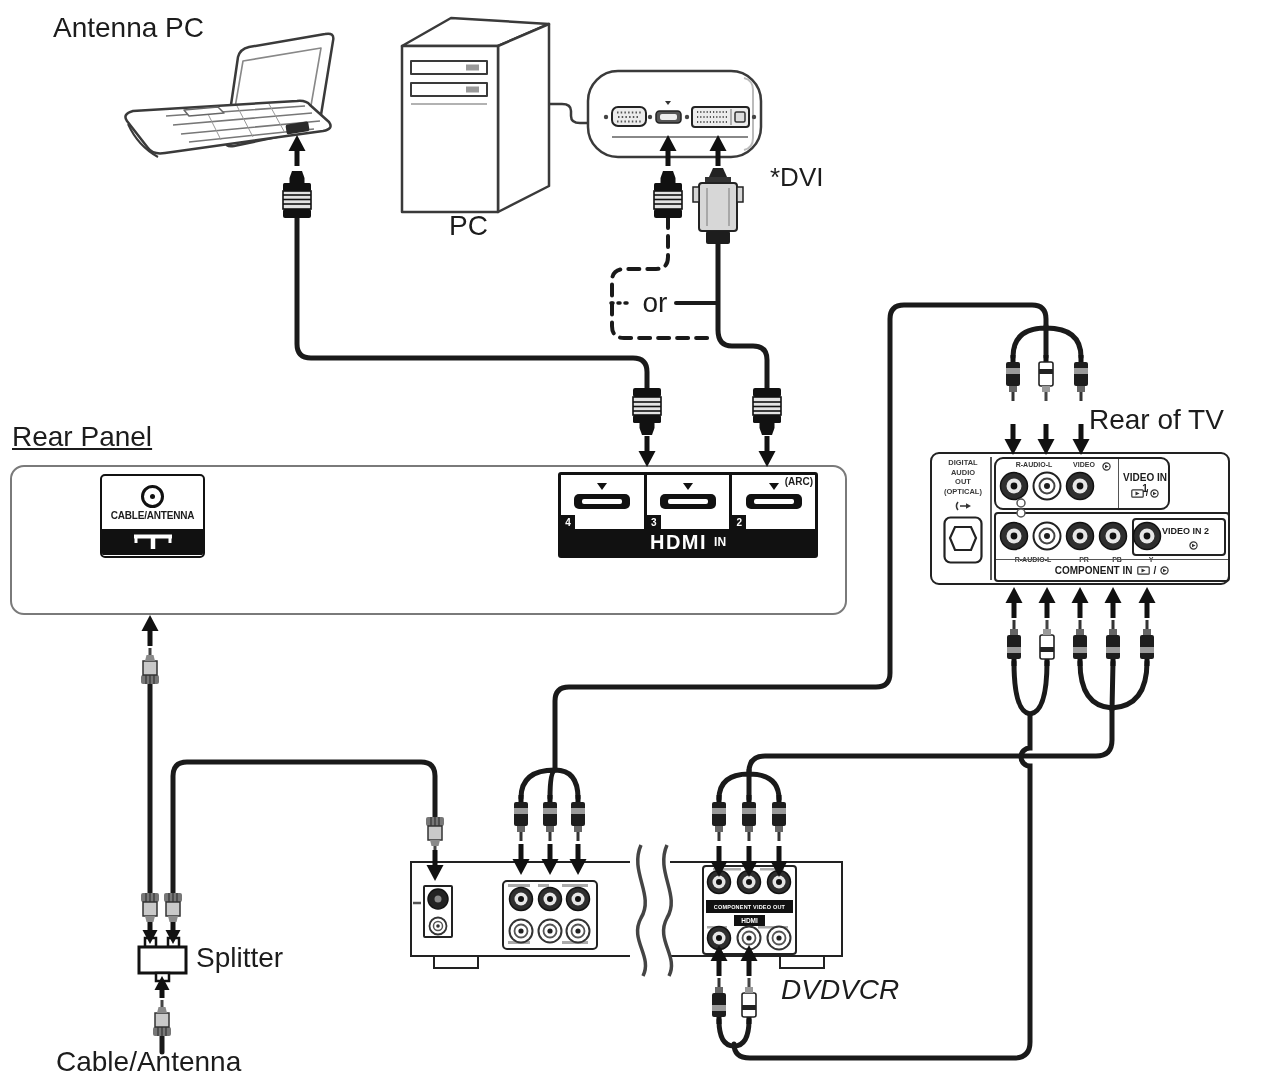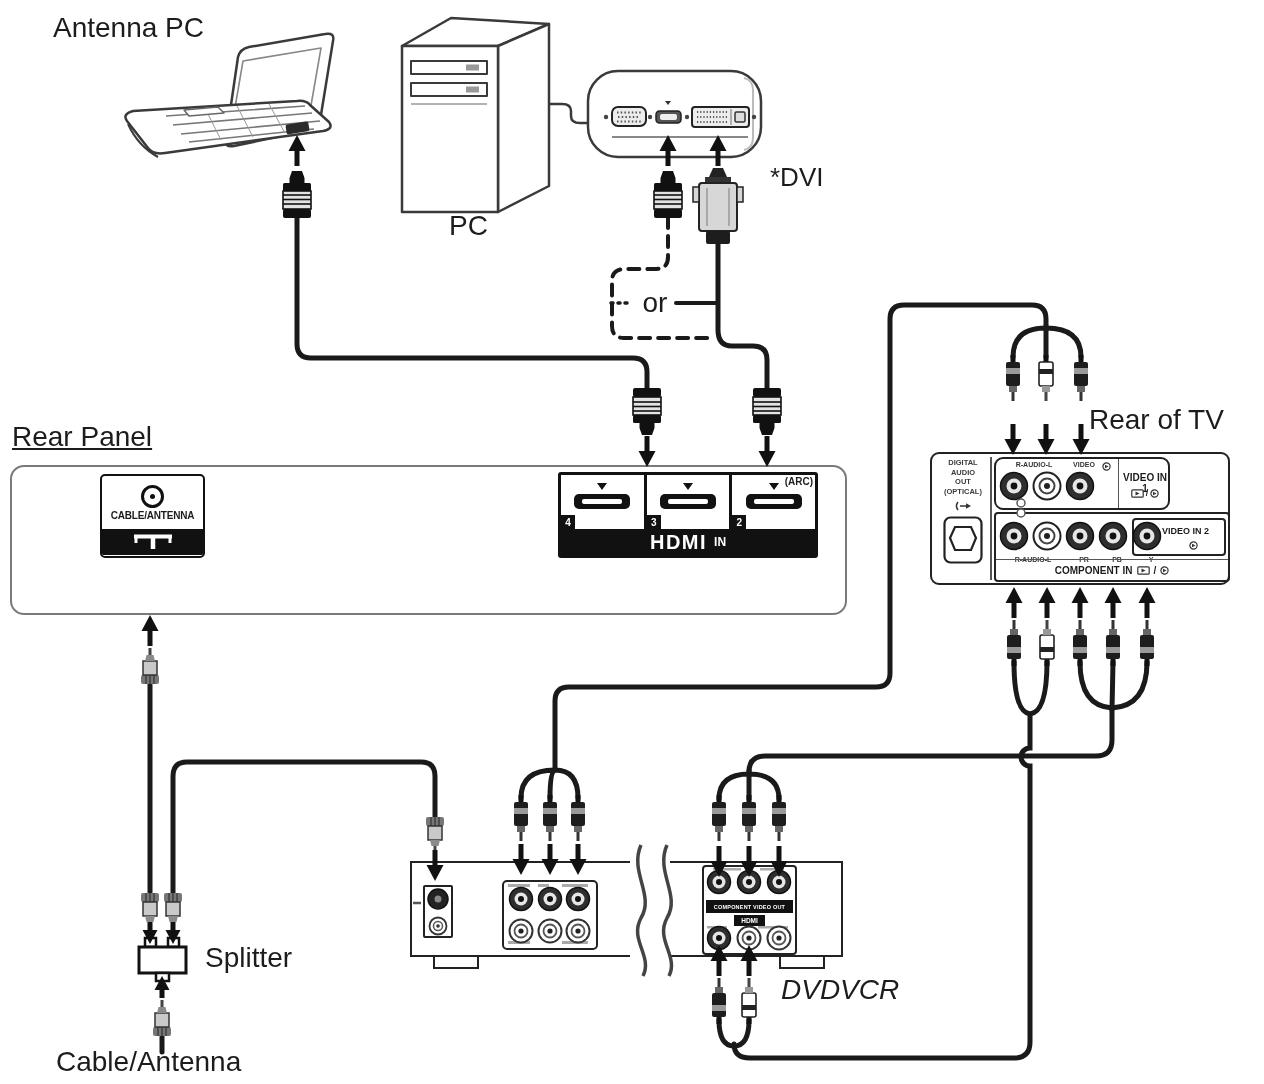--- a/index.html
+++ b/index.html
@@ -60,21 +60,21 @@
 <body>
 
 <div class="stage">
 
   <div class="lbl" style="left:53px;top:12px;">Antenna PC</div>
   <div class="lbl" style="left:449px;top:210px;">PC</div>
   <div class="lbl" style="left:750px;top:162px;font-size:26px;margin-left:20px;">*DVI</div>
   <div class="lbl" style="left:633px;top:287px;width:44px;text-align:center;">or</div>
   <div class="lbl" style="left:12px;top:421px;text-decoration:underline;">Rear Panel</div>
   <div class="lbl" style="left:1089px;top:404px;">Rear of TV</div>
-  <div class="lbl" style="left:205px;top:942px;">Splitter</div>
+  <div class="lbl" style="left:196px;top:942px;">Splitter</div>
   <div class="lbl" style="left:56px;top:1046px;">Cable/Antenna</div>
   <div class="lbl" style="left:781px;top:974px;font-style:italic;">DVDVCR</div>
 
   <div class="panel rear-box"></div>
 
   <div class="panel ca-mod">
     <div class="ca-top">
       <span class="coax-ico">
           <i></i>
         </span>

